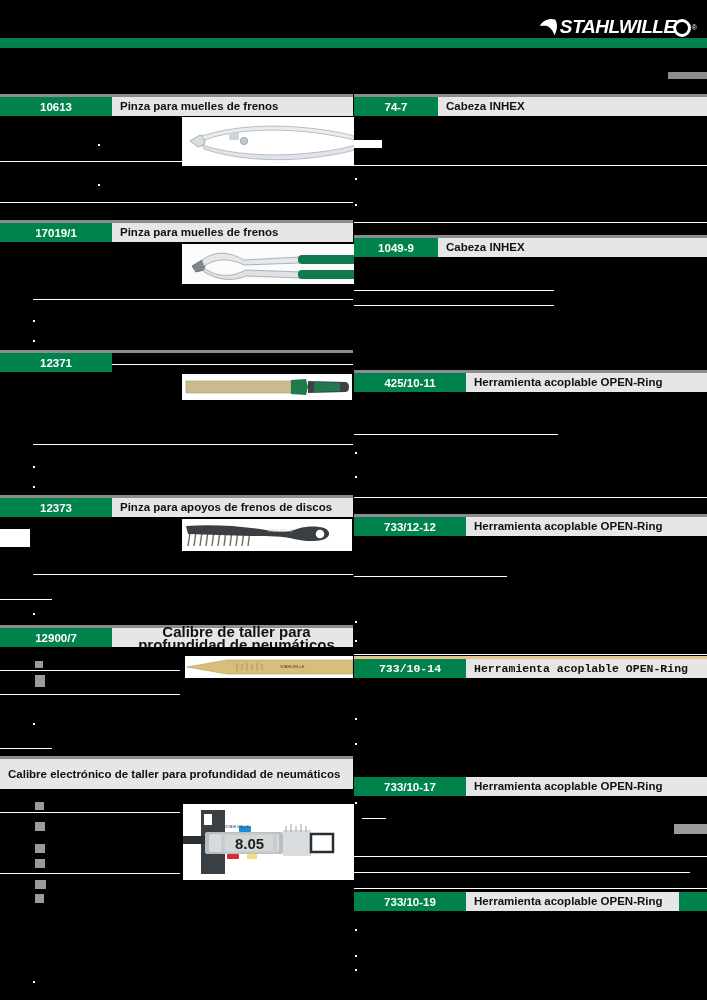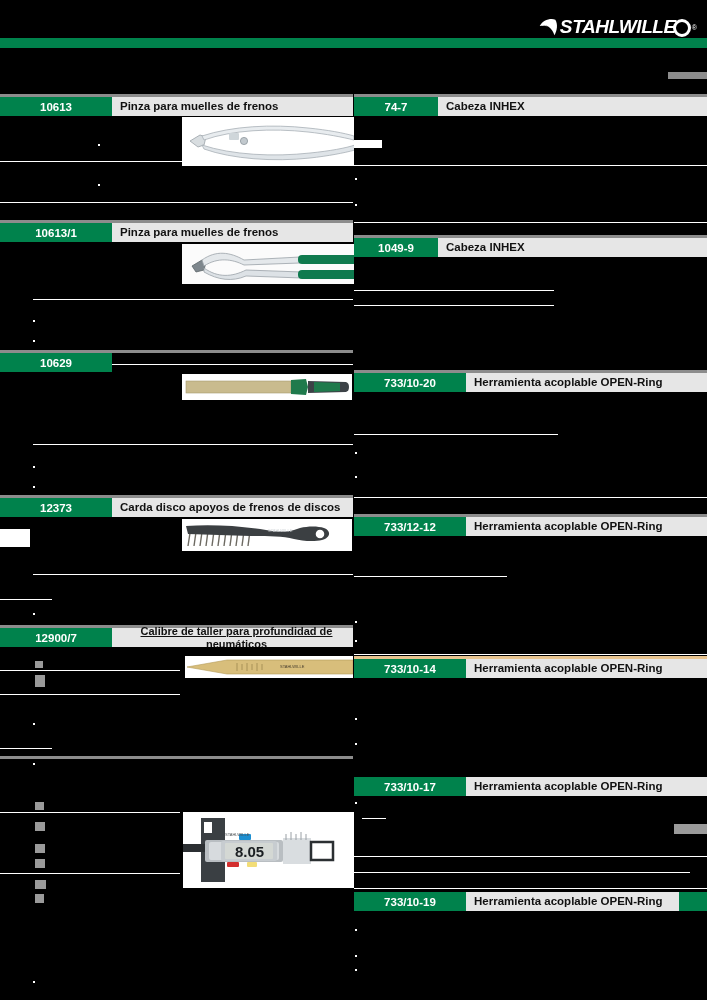--- a/index.html
+++ b/index.html
@@ -48,21 +48,21 @@
     display: flex; align-items: center; justify-content: center;
     flex: 0 0 112px;
   }
   .sku.narrow { width: 84px; flex: 0 0 84px; }
   .title-bar {
     flex: 1 1 auto; background: #e6e6e6; color: #111;
     font-size: 11.5px; font-weight: bold;
     display: flex; align-items: center;
     padding-left: 8px; line-height: 13px;
   }
-  .title-bar.small { font-size: 11px; text-decoration: underline; }
+  .title-bar.small { font-size: 15px; }
   .gray-cap { position: absolute; left: 0; top: -3px; width: 100%; height: 3px; background: #8c8c8c; }
 
   
   .mask-body { position: relative; width: 353px; background: #000; }
   .wline { position: absolute; background: #ffffff; height: 1px; }
   .wdot  { position: absolute; background: #ffffff; width: 2px; height: 2px; }
   .gchip { position: absolute; background: #9a9a9a; }
 
   
   .photo { position: absolute; background: #ffffff; overflow: hidden; }
@@ -139,21 +139,21 @@
         <path d="M20 19 C50 9 90 7 126 11 C146 13 162 16 172 19 L172 23 C160 20 144 17 126 15 C90 11 50 13 22 23 Z" fill="#e8ecef" stroke="#a8b0b6" stroke-width="0.8"></path>
         <path d="M20 28 C50 38 92 40 128 36 C148 34 164 31 173 28 L173 33 C162 36 146 39 128 41 C92 45 50 42 22 32 Z" fill="#dfe4e8" stroke="#a8b0b6" stroke-width="0.8"></path>
         <circle cx="62" cy="24" r="3.6" fill="#c2c9ce" stroke="#8d969c" stroke-width="0.8"></circle>
         <rect x="47" y="16" width="10" height="7" rx="1" fill="#cfd6da"></rect>
       </svg>
     </div>
 
     <div class="prod" style="top:205px;">
       <div class="gray-cap"></div>
       <div class="prod-head">
-        <div class="sku">10613/1</div>
+        <div class="sku">17019/1</div>
         <div class="title-bar">Pinza para muelles de frenos</div>
       </div>
       <div class="mask-body" style="height:128px;">
         <div class="wline" style="left:33px; top:57px; width:320px;"></div>
         <div class="wdot" style="left:33px; top:78px;"></div>
         <div class="wdot" style="left:33px; top:98px;"></div>
         <div class="wline" style="left:33px; top:122px; width:320px;"></div>
       </div>
     </div>
     <div class="photo" style="left:182px; top:226px; width:178px; height:40px;">
@@ -163,21 +163,21 @@
         <path d="M20 16 C34 6 48 8 62 16 L118 13 L118 19 L62 21 C50 15 36 13 22 22 Z" fill="#e4e8eb" stroke="#9aa2a8" stroke-width="0.8"></path>
         <path d="M22 24 C36 34 50 33 64 26 L120 28 L120 34 L64 32 C50 38 36 36 22 28 Z" fill="#dde2e6" stroke="#9aa2a8" stroke-width="0.8"></path>
         <rect x="116" y="11" width="62" height="9" rx="4" fill="#0f7a4e"></rect>
         <rect x="116" y="26" width="62" height="9" rx="4" fill="#0f7a4e"></rect>
       </svg>
     </div>
 
     <div class="prod" style="top:335px;">
       <div class="gray-cap"></div>
       <div class="prod-head">
-        <div class="sku">10629</div>
+        <div class="sku">12371</div>
       </div>
       <div class="mask-body" style="height:134px;">
         <div class="wline" style="left:33px; top:72px; width:320px;"></div>
         <div class="wdot" style="left:33px; top:94px;"></div>
         <div class="wdot" style="left:33px; top:114px;"></div>
         <div class="wline" style="left:33px; top:130px; width:320px;"></div>
       </div>
     </div>
     <div class="photo" style="left:182px; top:356px; width:170px; height:26px;">
       <svg width="170" height="26" viewBox="0 0 170 26">
@@ -187,21 +187,21 @@
         <path d="M109 6 L124 5 L126 13 L124 21 L109 20 Z" fill="#1f7a4c"></path>
         <path d="M126 7 L164 8 C168 9 168 17 164 18 L126 19 Z" fill="#3c4247"></path>
         <path d="M132 8 L158 9 L158 17 L132 18 Z" fill="#1f7a4c"></path>
       </svg>
     </div>
 
     <div class="prod" style="top:480px;">
       <div class="gray-cap"></div>
       <div class="prod-head">
         <div class="sku">12373</div>
-        <div class="title-bar">Carda disco apoyos de frenos de discos</div>
+        <div class="title-bar">Pinza para apoyos de frenos de discos</div>
       </div>
       <div class="mask-body" style="height:128px;">
         <div class="whitepatch" style="position:absolute; left:0; top:12px; width:30px; height:18px;"></div>
         <div class="wline" style="left:33px; top:57px; width:320px;"></div>
         <div class="wline" style="left:0; top:82px; width:52px;"></div>
         <div class="wdot" style="left:33px; top:96px;"></div>
       </div>
     </div>
     <div class="photo" style="left:182px; top:501px; width:170px; height:32px;">
       <svg width="170" height="32" viewBox="0 0 170 32">
@@ -256,34 +256,35 @@
             <path d="M72 7 L72 15"></path>
             <path d="M77 8 L77 14"></path>
         </g>
         <text x="95" y="12" font-size="4" fill="#4a4030" font-family="Liberation Sans, sans-serif">STAHLWILLE</text>
       </svg>
     </div>
 
     <div class="prod" style="top:741px;">
       <div class="gray-cap"></div>
       <div class="prod-head two-line">
+        <div class="title-bar">Calibre electrónico de taller para profundidad de neumáticos</div>
       </div>
       <div class="mask-body" style="height:216px;">
         <div class="gchip" style="left:35px; top:13px; width:9px; height:8px;"></div>
         <div class="wline" style="left:0; top:23px; width:180px;"></div>
         <div class="gchip" style="left:35px; top:33px; width:10px; height:9px;"></div>
         <div class="gchip" style="left:35px; top:55px; width:10px; height:9px;"></div>
         <div class="gchip" style="left:35px; top:70px; width:10px; height:9px;"></div>
         <div class="wline" style="left:0; top:84px; width:180px;"></div>
         <div class="gchip" style="left:35px; top:91px; width:11px; height:9px;"></div>
         <div class="gchip" style="left:35px; top:105px; width:9px; height:9px;"></div>
         <div class="wdot" style="left:33px; top:192px;"></div>
       </div>
     </div>
-    <div class="photo" style="left:183px; top:786px; width:172px; height:76px;margin-top:8px;">
+    <div class="photo" style="left:183px; top:786px; width:172px; height:76px;">
       <svg width="172" height="76" viewBox="0 0 172 76">
         <rect width="172" height="76" fill="#ffffff"></rect>
         <path d="M18 6 L42 6 L42 70 L18 70 Z" fill="#3a3f43"></path>
         <path d="M20 9 L30 9 L30 22 L20 22 Z" fill="#ffffff"></path>
         <path d="M20 9 L30 9 L30 22 L20 22 Z" fill="none" stroke="#3a3f43" stroke-width="2"></path>
         <rect x="0" y="32" width="22" height="8" fill="#2b2f32"></rect>
         <rect x="22" y="28" width="78" height="22" rx="2" fill="#b9bec2"></rect>
         <rect x="26" y="30" width="70" height="18" rx="2" fill="#d7dbde"></rect>
         <rect x="38" y="29" width="56" height="20" rx="2" fill="#c7ccd0"></rect>
         <rect x="42" y="31" width="48" height="16" rx="1" fill="#d4d8d4"></rect>
@@ -330,21 +331,21 @@
       </div>
       <div class="mask-body" style="height:120px;">
         <div class="wline" style="left:0; top:33px; width:200px;"></div>
         <div class="wline" style="left:0; top:48px; width:200px;"></div>
       </div>
     </div>
 
     <div class="prod" style="top:355px;">
       <div class="gray-cap"></div>
       <div class="prod-head">
-        <div class="sku">733/10-20</div>
+        <div class="sku">425/10-11</div>
         <div class="title-bar">Herramienta acoplable OPEN-Ring</div>
       </div>
       <div class="mask-body" style="height:122px;">
         <div class="wline" style="left:0; top:42px; width:204px;"></div>
         <div class="wdot" style="left:1px; top:60px;"></div>
         <div class="wdot" style="left:1px; top:84px;"></div>
         <div class="wline" style="left:0; top:105px; width:353px;"></div>
       </div>
     </div>
 
@@ -356,21 +357,21 @@
       </div>
       <div class="accent magenta" style="left:84px; top:19px; width:36px;"></div>
       <div class="mask-body" style="height:122px;">
         <div class="wline" style="left:0; top:40px; width:153px;"></div>
         <div class="wdot" style="left:1px; top:85px;"></div>
         <div class="wdot" style="left:1px; top:104px;"></div>
         <div class="wline" style="left:0; top:118px; width:353px;"></div>
       </div>
     </div>
 
-    <div class="prod" style="top:641px;">
+    <div class="prod" style="top:641px;font-family:Liberation Mono, monospace;">
       <div class="accent tan" style="left:0; top:-3px; width:353px;"></div>
       <div class="prod-head">
         <div class="sku">733/10-14</div>
         <div class="title-bar">Herramienta acoplable OPEN-Ring</div>
       </div>
       <div class="accent red" style="left:84px; top:19px; width:24px;"></div>
       <div class="mask-body" style="height:105px;">
         <div class="wdot" style="left:1px; top:40px;"></div>
         <div class="wdot" style="left:1px; top:65px;"></div>
         <div class="wline" style="left:0; top:100px; width:82px;"></div>

